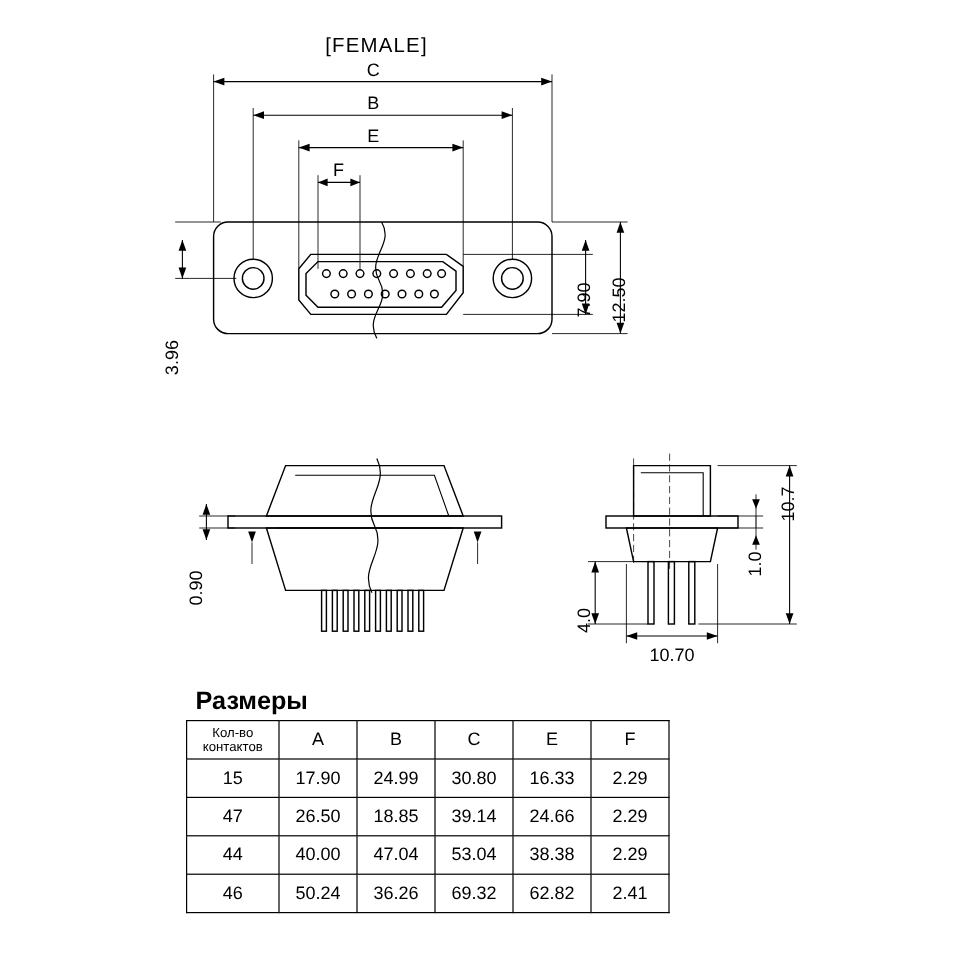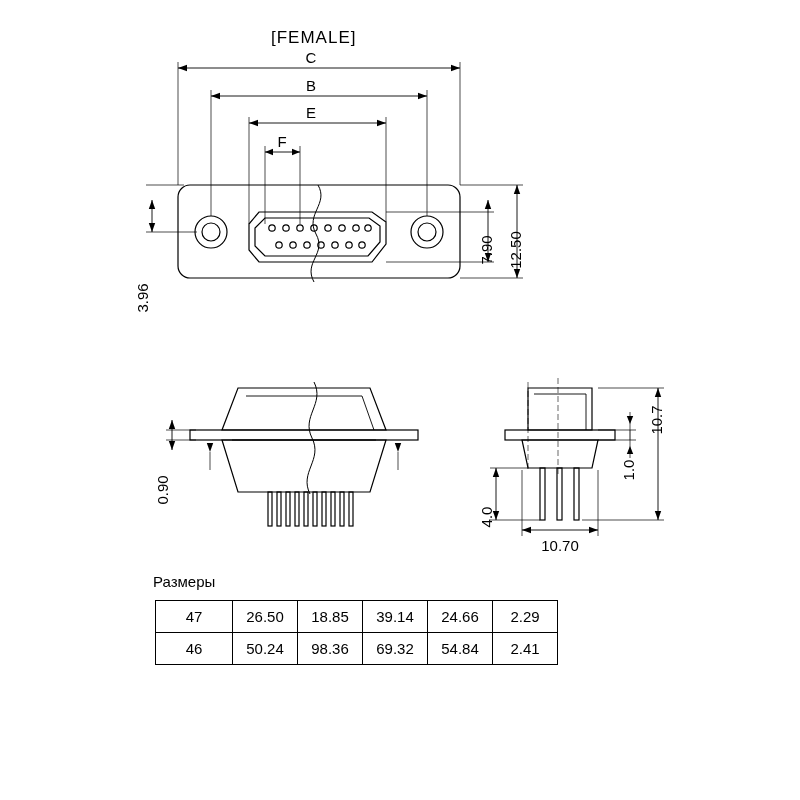--- a/index.html
+++ b/index.html
@@ -27,24 +27,24 @@
     width: 800px;
     height: 800px;
   }
   .ttl {
     position: absolute;
     font-size: 17px;
     letter-spacing: 1px;
   }
   .tbl-title {
     position: absolute;
-    left: 153px;
+    left: 163px;
     top: 573px;
-    font-size: 15px;
-    font-weight: normal;
+    font-size: 21px;
+    font-weight: bold;
   }
   table.dims {
     position: absolute;
     left: 155px;
     top: 600px;
     border-collapse: collapse;
     font-size: 15px;
   }
   table.dims td, table.dims th {
     border: 1px solid #000;
@@ -245,31 +245,58 @@
       <text x="492" y="517" text-anchor="middle" transform="rotate(-90 492 517)">4.0</text>
       <text x="560" y="551" text-anchor="middle">10.70</text>
     </g>
   </svg>
 
   <div class="tbl-title">Размеры</div>
 
   <table class="dims">
     <tbody>
       <tr>
+        <th class="colhead">
+          <span class="hd-small">Кол-во</span>
+          <span class="hd-small">контактов</span>
+        </th>
+        <th class="colhead" style="width:64px">A</th>
+        <th class="colhead" style="width:64px">B</th>
+        <th class="colhead" style="width:64px">C</th>
+        <th class="colhead" style="width:64px">E</th>
+        <th class="colhead" style="width:64px">F</th>
+      </tr>
+      <tr>
+        <td class="cnt">15</td>
+        <td class="val">17.90</td>
+        <td class="val">24.99</td>
+        <td class="val">30.80</td>
+        <td class="val">16.33</td>
+        <td class="val">2.29</td>
+      </tr>
+      <tr>
         <td class="cnt">47</td>
         <td class="val">26.50</td>
         <td class="val">18.85</td>
         <td class="val">39.14</td>
         <td class="val">24.66</td>
         <td class="val">2.29</td>
       </tr>
       <tr>
+        <td class="cnt">44</td>
+        <td class="val">40.00</td>
+        <td class="val">47.04</td>
+        <td class="val">53.04</td>
+        <td class="val">38.38</td>
+        <td class="val">2.29</td>
+      </tr>
+      <tr>
         <td class="cnt">46</td>
         <td class="val">50.24</td>
-        <td class="val">98.36</td>
+        <td class="val">36.26</td>
         <td class="val">69.32</td>
-        <td class="val">54.84</td>
+        <td class="val">62.82</td>
         <td class="val">2.41</td>
       </tr>
     </tbody>
   </table>
 
 </div>
 
 </body></html>

